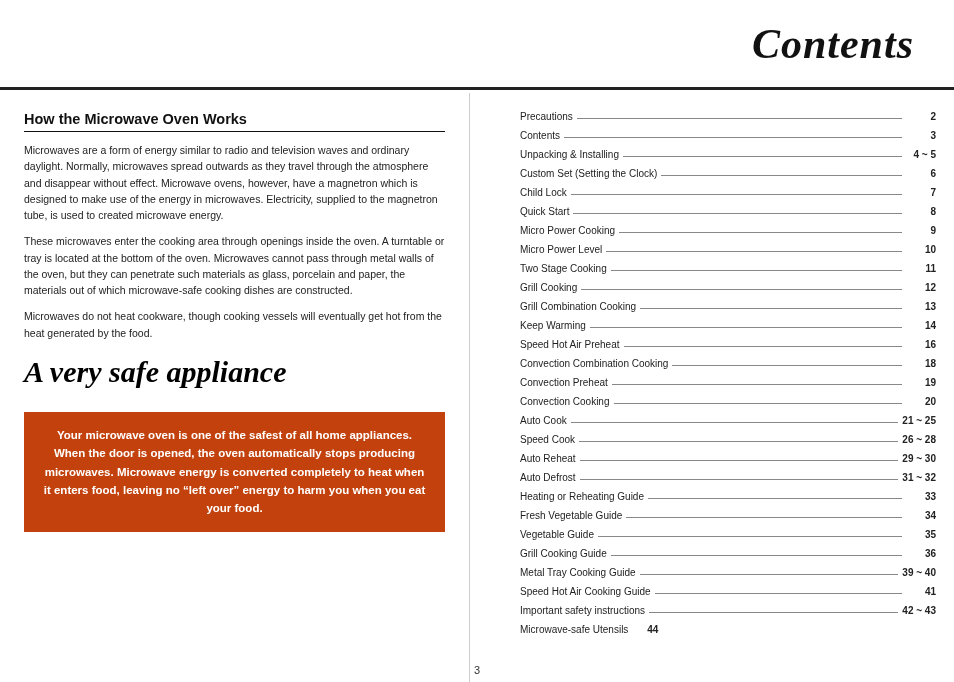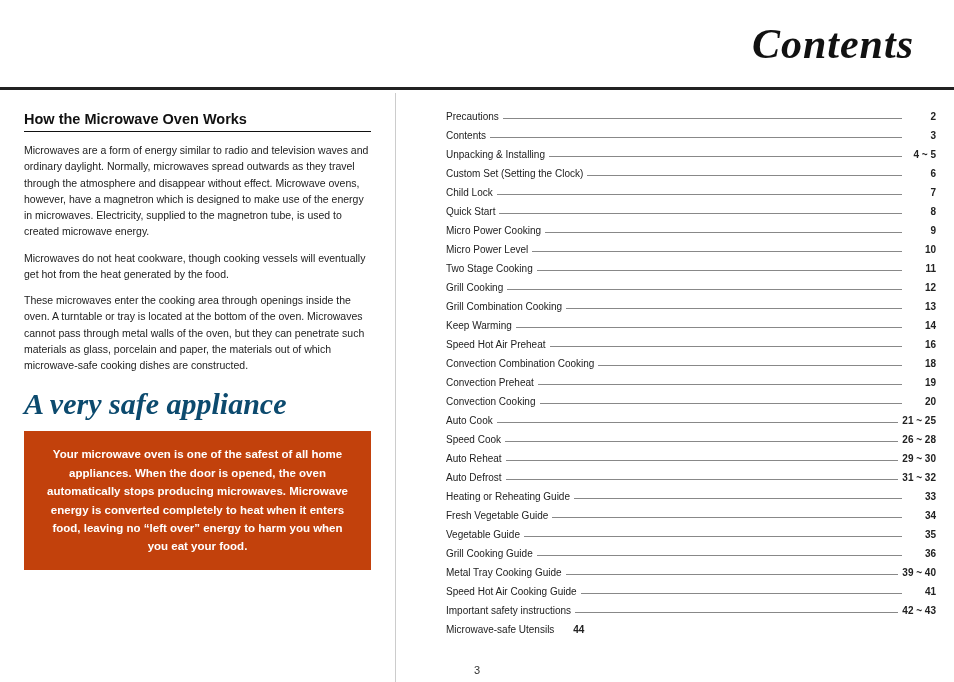--- a/index.html
+++ b/index.html
@@ -40,21 +40,21 @@
       position: absolute;
       top: 93px;
       left: 0;
       right: 0;
       bottom: 0;
       display: flex;
     }
 
     
     .left-col {
-      width: 396px;
+      width: 470px;
       padding: 18px 24px 20px 24px;
       border-right: 1px solid #ccc;
       overflow: hidden;
     }
 
     .section-title {
       font-size: 14.5px;
       font-weight: bold;
       color: #111;
       margin-bottom: 10px;
@@ -67,22 +67,22 @@
       color: #222;
       line-height: 1.55;
       margin-bottom: 10px;
     }
 
     .appliance-title {
       font-family: Georgia, 'Times New Roman', serif;
       font-style: italic;
       font-size: 30px;
       font-weight: bold;
-      color: #0c4a6e;
-      margin: 14px 0 10px 0;
+      color: #000000;
+      margin: 14px 0 23px 0;
     }
 
     .safety-box {
       background: #c2410c;
       color: #fff;
       padding: 14px 18px;
       font-size: 11.5px;
       font-weight: bold;
       text-align: center;
       line-height: 1.6;
@@ -144,22 +144,22 @@
 
 <div class="header">
   <span class="header-title">Contents</span>
 </div>
 
 <div class="main">
 
   <div class="left-col">
     <div class="section-title">How the Microwave Oven Works</div>
     <p class="body-text">Microwaves are a form of energy similar to radio and television waves and ordinary daylight. Normally, microwaves spread outwards as they travel through the atmosphere and disappear without effect. Microwave ovens, however, have a magnetron which is designed to make use of the energy in microwaves. Electricity, supplied to the magnetron tube, is used to created microwave energy.</p>
+    <p class="body-text">These microwaves enter the cooking area through openings inside the oven. A turntable or tray is located at the bottom of the oven. Microwaves cannot pass through metal walls of the oven, but they can penetrate such materials as glass, porcelain and paper, the materials out of which microwave-safe cooking dishes are constructed.</p>
     <p class="body-text">Microwaves do not heat cookware, though cooking vessels will eventually get hot from the heat generated by the food.</p>
-    <p class="body-text">These microwaves enter the cooking area through openings inside the oven. A turntable or tray is located at the bottom of the oven. Microwaves cannot pass through metal walls of the oven, but they can penetrate such materials as glass, porcelain and paper, the materials out of which microwave-safe cooking dishes are constructed.</p>
     <div class="appliance-title">A very safe appliance</div>
     <div class="safety-box">Your microwave oven is one of the safest of all home appliances. When the door is opened, the oven automatically stops producing microwaves. Microwave energy is converted completely to heat when it enters food, leaving no “left  over” energy to harm you when you eat your food.</div>
   </div>
 
   <div class="right-col">
     <div class="toc-table" id="toc-container">
     <div class="toc-row">
           <span class="toc-label">Precautions</span>
           <span class="toc-dots"></span>
           <span class="toc-page">2</span>

